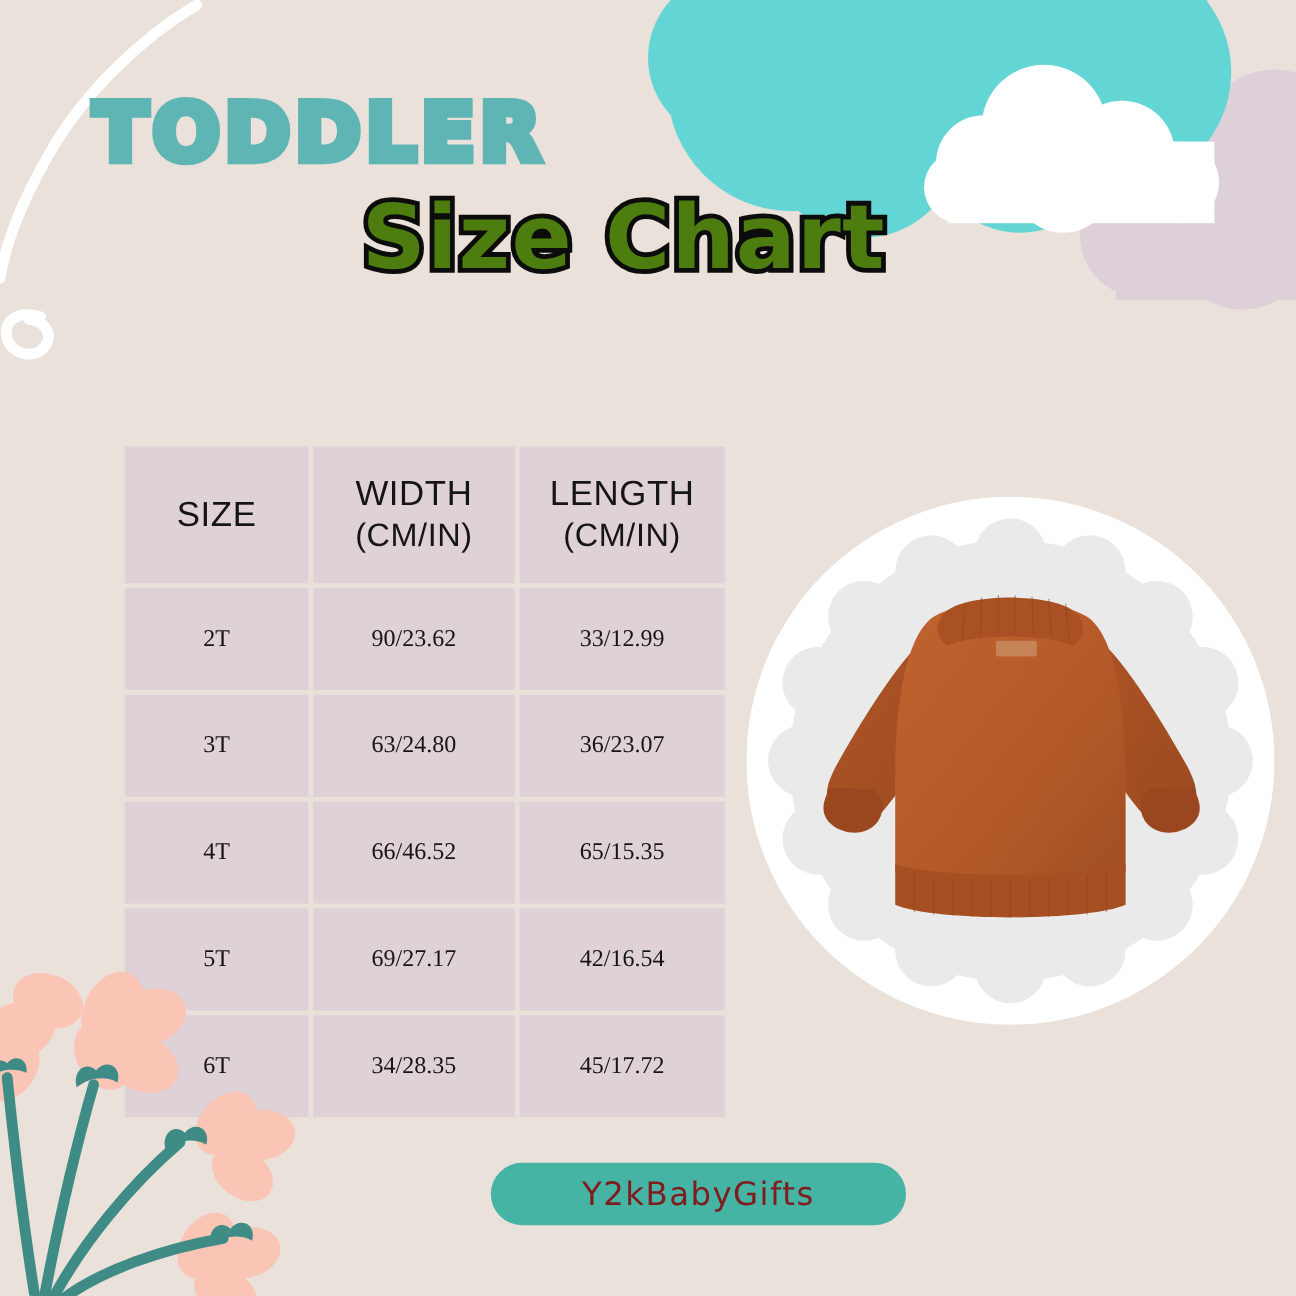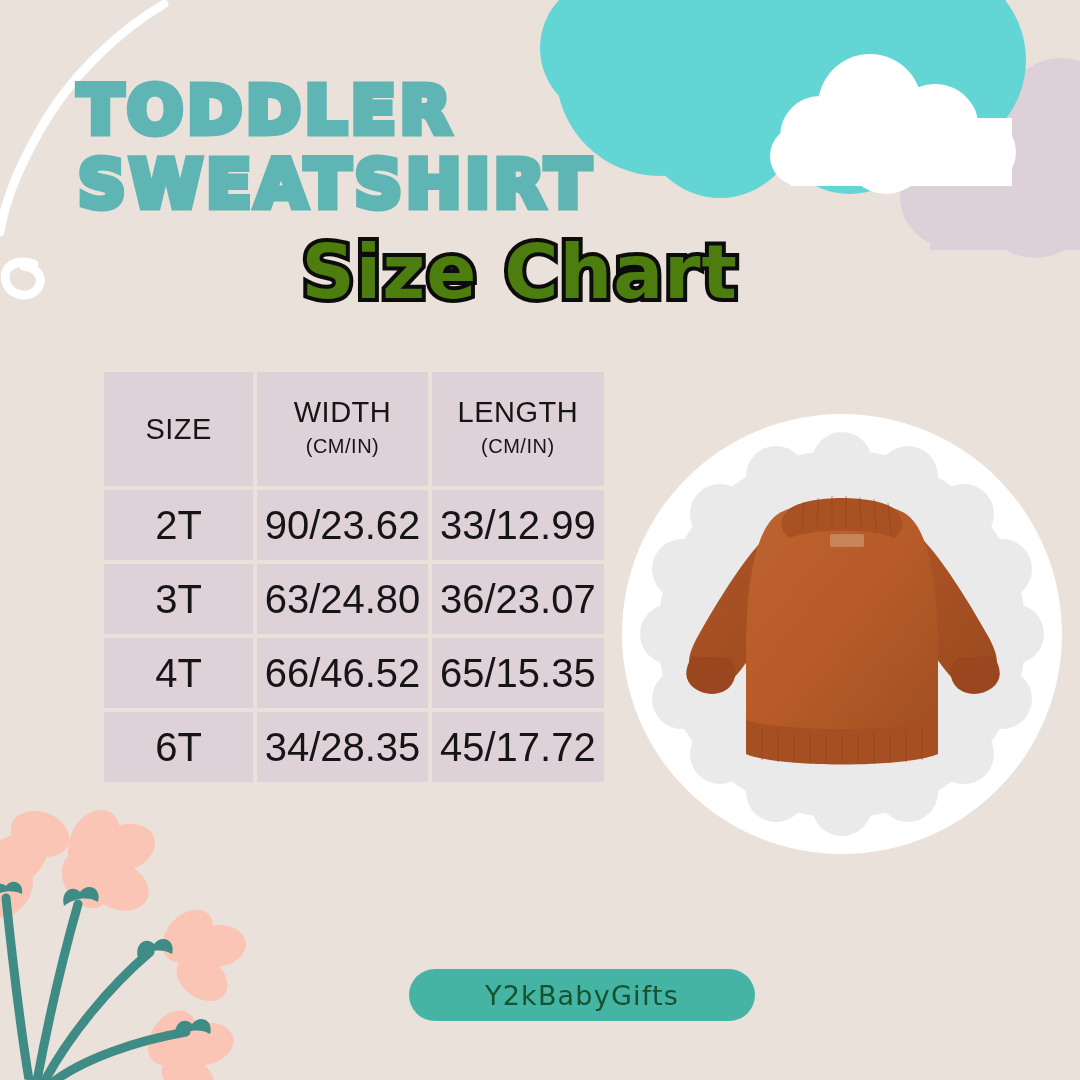--- a/index.html
+++ b/index.html
@@ -91,38 +91,38 @@
     width: 508px;
     border-collapse: separate;
     border-spacing: 4px;
   }
 
   .size-table td {
     background: #DFD1D8;
     text-align: center;
     vertical-align: middle;
     color: #151515;
-    font-family: Liberation Sans, sans-serif;
-    font-size: 40px;
-    height: 70px;
+    font-family: Liberation Serif, serif;
+    font-size: 20px;
+    height: 85px;
   }
 
   .size-table tr.header-row td {
     height: 114px;
     font-family: "Liberation Sans", sans-serif;
     font-size: 29px;
     letter-spacing: 0.5px;
     line-height: 34px;
   }
 
   .size-table td.col-size { width: 158px; }
   .size-table td.col-width { width: 172px; }
   .size-table td.col-length { width: 174px; margin-left: 17px; }
 
-  .hdr-sub { display: block; font-size: 20px; }
+  .hdr-sub { display: block; font-size: 27px; }
 
   
   .photo-wrap {
     position: absolute;
     left: 622px;
     top: 414px;
     width: 440px;
     height: 440px;
   }
 
@@ -162,21 +162,21 @@
     background: #46B4A5;
     border-radius: 26px;
     display: flex;
     align-items: center;
     justify-content: center;
   }
 
   .footer-pill-label {
     font-family: "DejaVu Sans", sans-serif;
     font-size: 27px;
-    color: #14532d;
+    color: #7f1d1d;
     letter-spacing: 1.2px;
   }
 </style>
 </head>
 <body>
 
 <div id="canvas">
 
   <svg class="cloud-layer" viewBox="0 0 1080 1080" xmlns="http://www.w3.org/2000/svg">
 
@@ -209,21 +209,20 @@
     </g>
   </svg>
 
   <svg class="squiggle-layer" viewBox="0 0 1080 1080" xmlns="http://www.w3.org/2000/svg">
     <path d="M 164 4 C 120 30 70 76 40 130 C 16 172 4 206 0 232" fill="none" stroke="#FFFFFF" stroke-width="9" stroke-linecap="round"></path>
     <path d="M 34 264 C 14 258 2 268 6 282 C 10 296 30 300 38 288 C 44 278 38 268 24 266" fill="none" stroke="#FFFFFF" stroke-width="9" stroke-linecap="round"></path>
   </svg>
 
   <div class="title-block">
     <div class="title-line1">TODDLER</div>
-    <div class="title-line2">SWEATSHIRT</div>
     <div class="title-line3">Size Chart</div>
   </div>
 
   <table class="size-table">
     <tbody>
       <tr class="header-row">
         <td class="col-size">
           <span>SIZE</span>
         </td>
         <td class="col-width">
@@ -243,20 +242,25 @@
       </tr>
       <tr>
         <td class="col-size">3T</td>
         <td class="col-width">63/24.80</td>
         <td class="col-length">36/23.07</td>
       </tr>
       <tr>
         <td class="col-size">4T</td>
         <td class="col-width">66/46.52</td>
         <td class="col-length">65/15.35</td>
+      </tr>
+      <tr>
+        <td class="col-size">5T</td>
+        <td class="col-width">69/27.17</td>
+        <td class="col-length">42/16.54</td>
       </tr>
       <tr>
         <td class="col-size">6T</td>
         <td class="col-width">34/28.35</td>
         <td class="col-length">45/17.72</td>
       </tr>
     </tbody>
   </table>
 
   <div class="photo-wrap">

